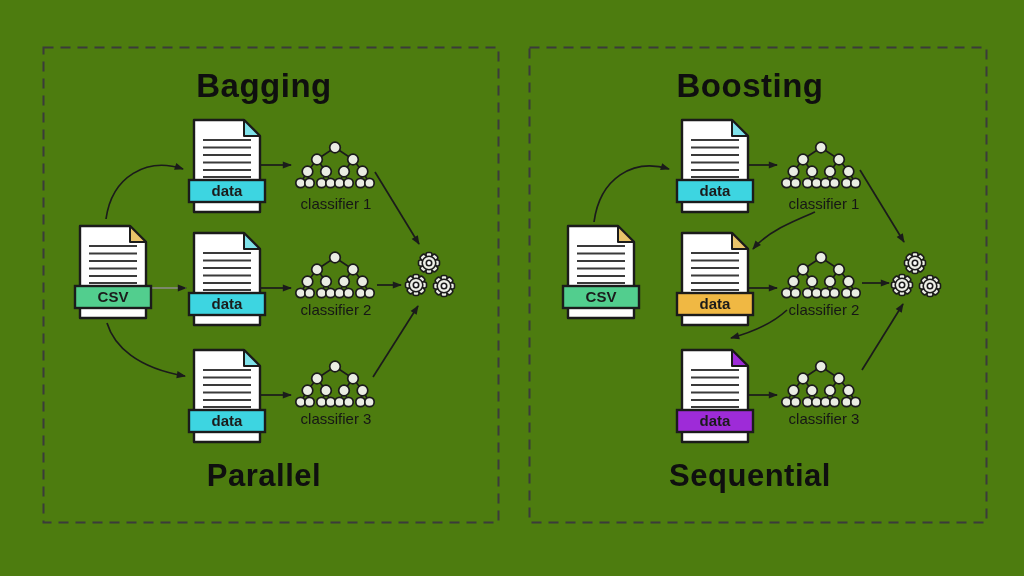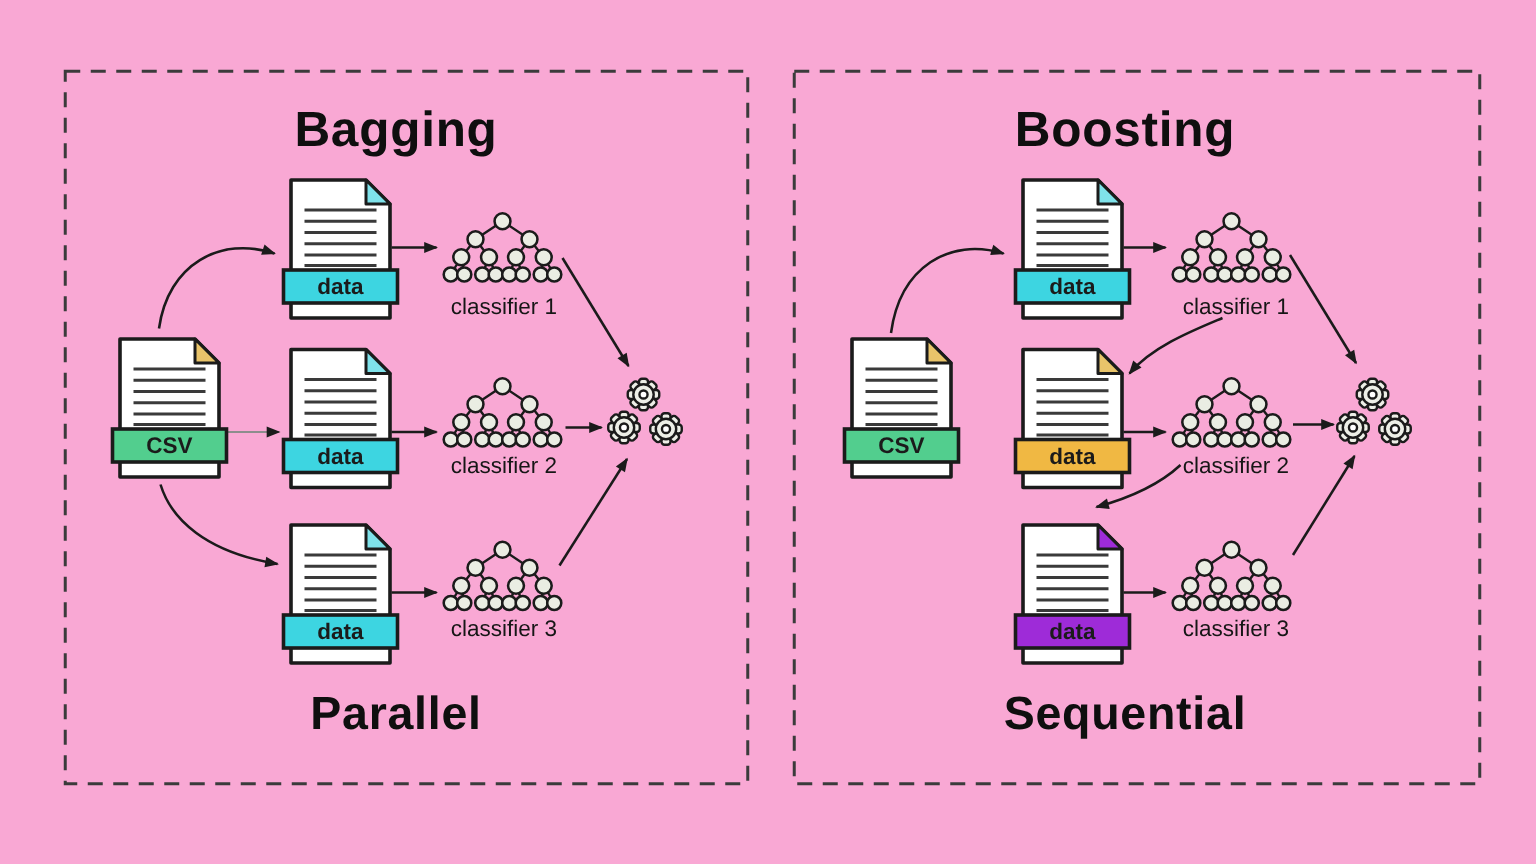--- a/index.html
+++ b/index.html
@@ -1,16 +1,16 @@
 <!DOCTYPE html>
 <html><head>
 <meta charset="utf-8">
 <style>
   html,body{margin:0;padding:0;background:#ffffff;}
-  #stage{position:relative;width:1024px;height:576px;background:#f9a8d4;overflow:hidden;
+  #stage{position:relative;width:1024px;height:576px;background:#4d7c0f;overflow:hidden;
          font-family:"Liberation Sans",sans-serif;}
   .panel{position:absolute;top:46px;}
   #panel-left{left:42px;}
   #panel-right{left:528px;}
 
   
   .cy{--band:#3DD5E1;--fold:#7FE2EA;}
   .or{--band:#F0B843;--fold:#E9C46A;}
   .pu{--band:#9E2BD8;--fold:#9E2BD8;}
   .gr{--band:#52CE8E;--fold:#E9C46A;}

